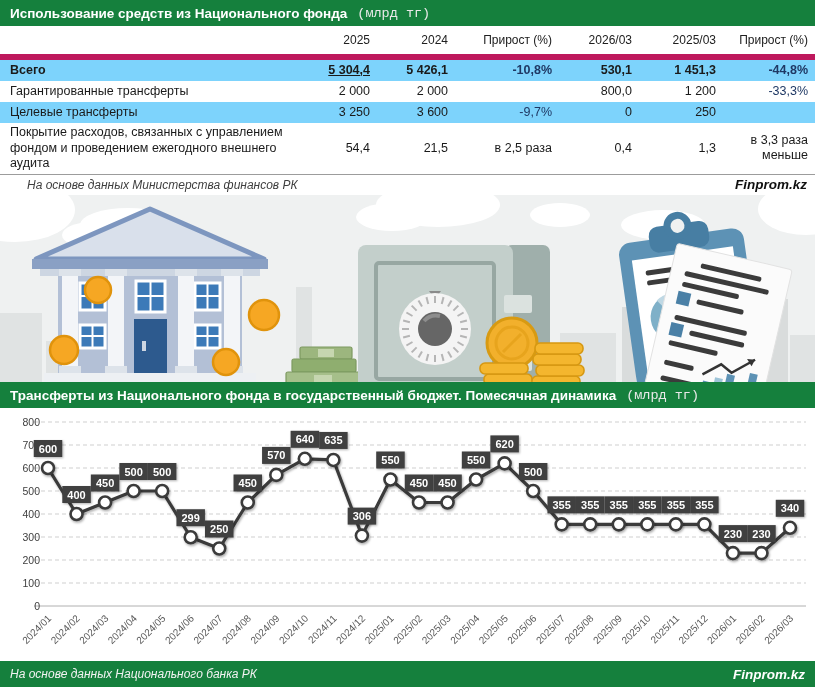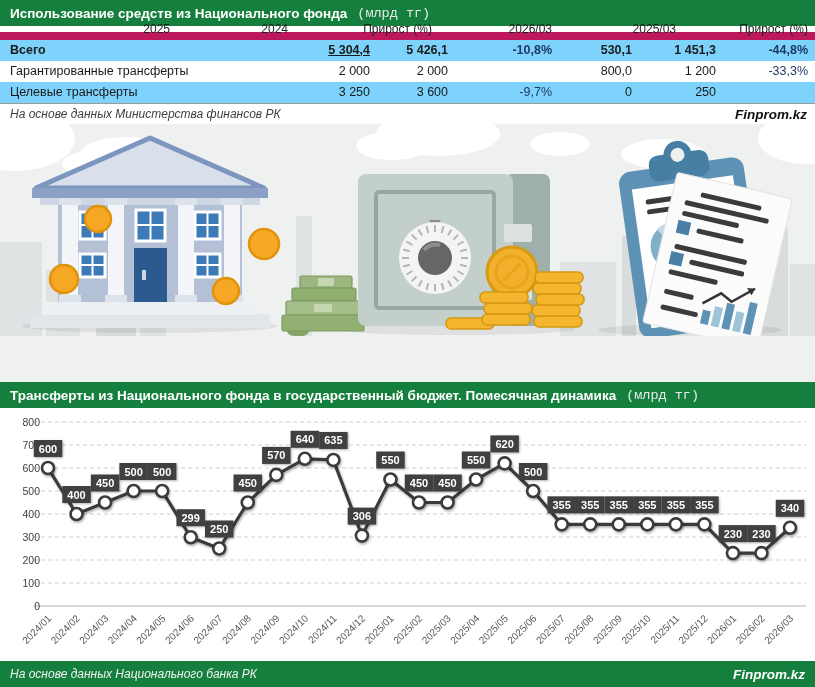--- a/index.html
+++ b/index.html
@@ -21,34 +21,34 @@
     align-items: center;
     padding: 0 10px;
     font-size: 13.5px;
     font-weight: bold;
   }
   .bar .unit { font-weight: normal; color: #e9e9e9; margin-left: 10px; font-family: Liberation Mono, monospace; }
 
   
   .table { font-size: 12.5px; }
   .thead {
-    display: flex; align-items: center; height: 14px;
-    border-bottom: 8px solid #be185d; font-size: 12px; color: #202020; gap: 40px;
+    display: flex; align-items: center; height: 34px;
+    border-bottom: 6px solid #be185d; font-size: 12px; color: #202020;
   }
   .trow { display: flex; align-items: center; min-height: 21px; line-height: 1.25; }
   .trow.shaded { background: #7dd3fc; }
   .trow.total { font-weight: bold; }
   .tcell.label { flex: 1; padding: 2px 6px 2px 10px; }
   .tcell.num { text-align: right; padding: 2px 7px 2px 2px; }
   .tcell.pct { color: #1f3864; }
   .src-row {
     display: flex; justify-content: space-between; align-items: center;
     height: 21px; border-top: 1px solid #9c9c9c; font-size: 12px;
   }
-  .src { font-style: italic; color: #3f3f3f; padding-left: 10px; }
+  .src { font-style: italic; color: #3f3f3f; padding-left: 27px; }
   .brand { font-style: italic; font-weight: bold; font-size: 13.5px; padding-right: 8px; color: #101010; }
   .bar .src { color: #f2f2f2; padding-left: 0; font-weight: normal; }
   .bar .brand { color: #ffffff; padding-right: 0; }
   .footer-bar { justify-content: space-between; font-size: 12px; }
 
   .illus { flex: 1 1 auto; overflow: hidden; background: #eff1f1; }
   .illus svg { display: block; }
 
   .chart-wrap { flex: 0 0 253px; height: 253px; background: #fff; }
   .chart-wrap svg { display: block; font-family: "Liberation Sans", sans-serif; }
@@ -91,20 +91,29 @@
         <div class="tcell num pct" style="width: 92px;">-33,3%</div>
       </div>
       <div class="trow shaded">
         <div class="tcell label">Целевые трансферты</div>
         <div class="tcell num" style="width: 66px;">3 250</div>
         <div class="tcell num" style="width: 78px;">3 600</div>
         <div class="tcell num pct" style="width: 104px;">-9,7%</div>
         <div class="tcell num" style="width: 80px;">0</div>
         <div class="tcell num" style="width: 84px;">250</div>
         <div class="tcell num" style="width: 92px;"></div>
+      </div>
+      <div class="trow">
+        <div class="tcell label">Покрытие расходов, связанных с управлением фондом и проведением ежегодного внешнего аудита</div>
+        <div class="tcell num" style="width: 66px;">54,4</div>
+        <div class="tcell num" style="width: 78px;">21,5</div>
+        <div class="tcell num" style="width: 104px;">в 2,5 раза</div>
+        <div class="tcell num" style="width: 80px;">0,4</div>
+        <div class="tcell num" style="width: 84px;">1,3</div>
+        <div class="tcell num" style="width: 92px;">в 3,3 раза меньше</div>
       </div>
     </div>
   <div class="src-row">
     <span class="src">На основе данных Министерства финансов РК</span>
     <span class="brand">Finprom.kz</span>
   </div>
 </div>
 
 <div class="illus">
 <svg width="815" height="212" viewBox="0 0 815 212">

